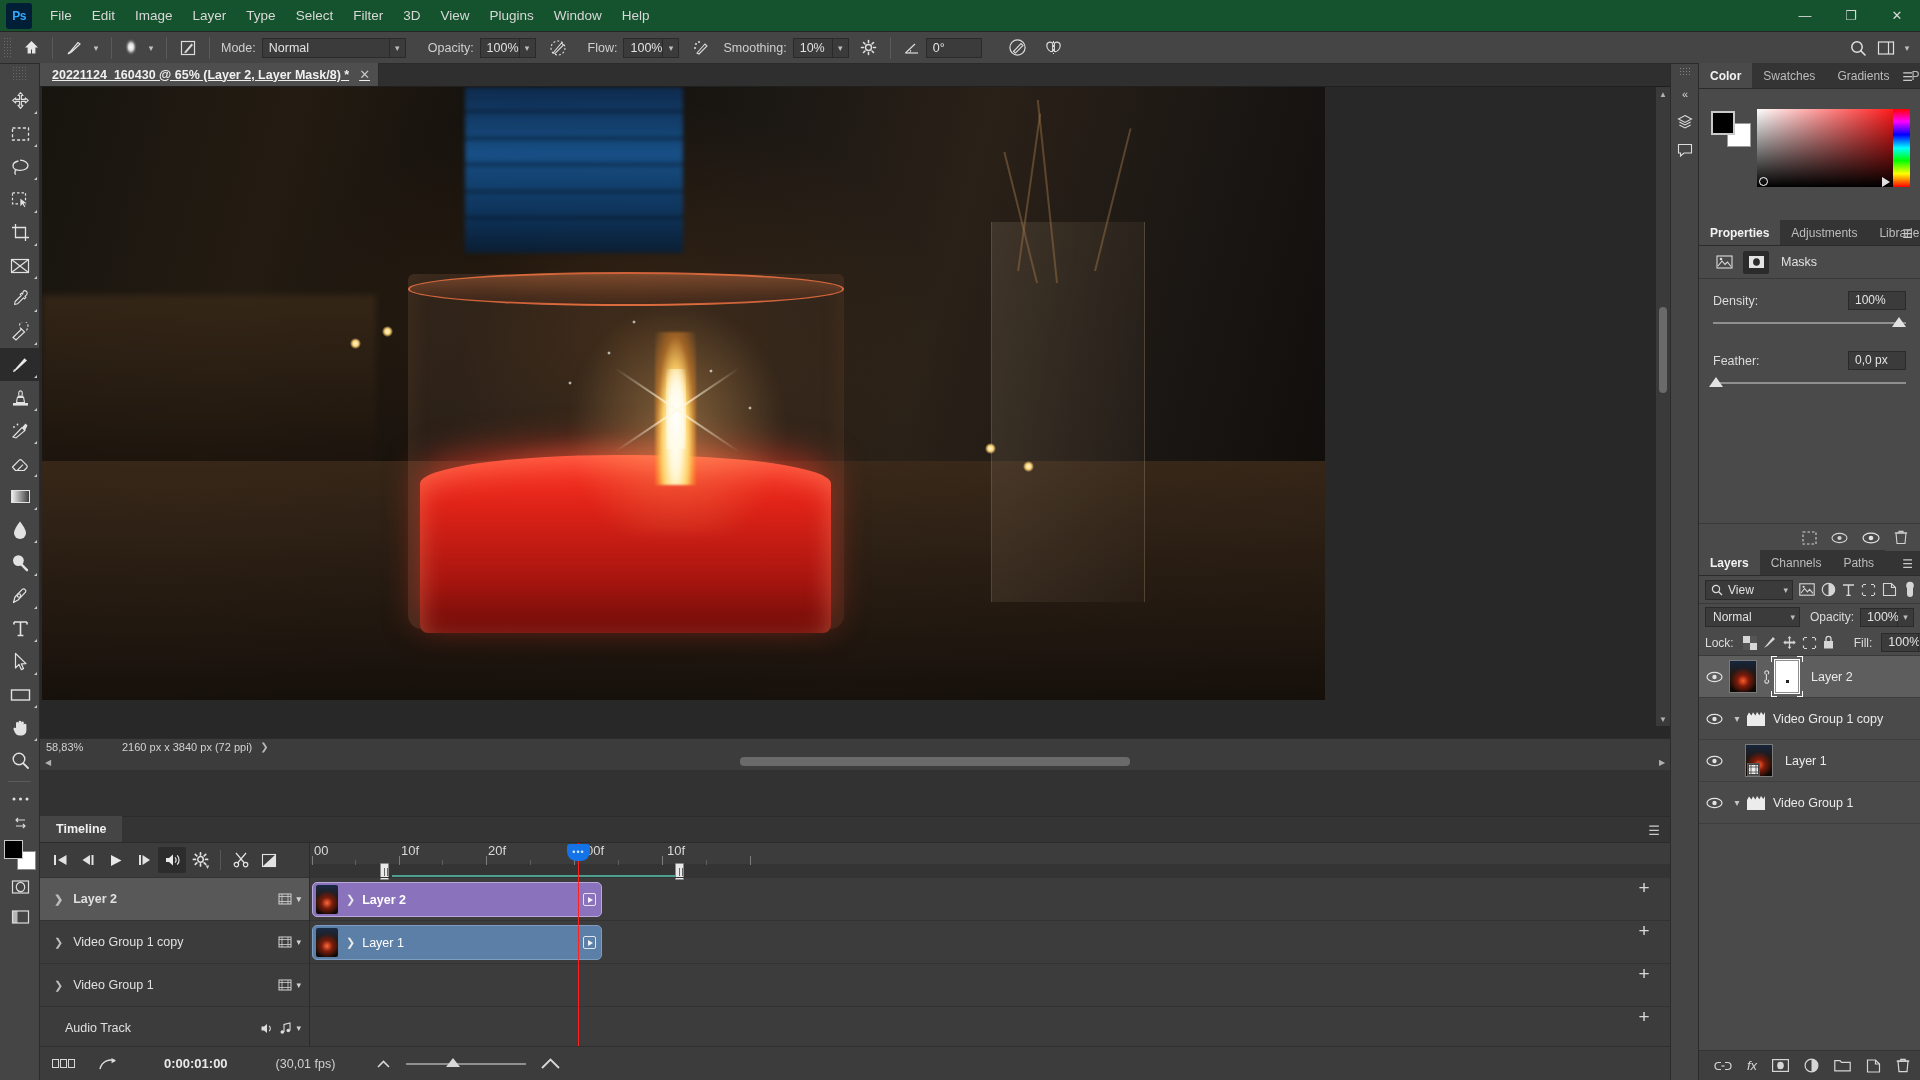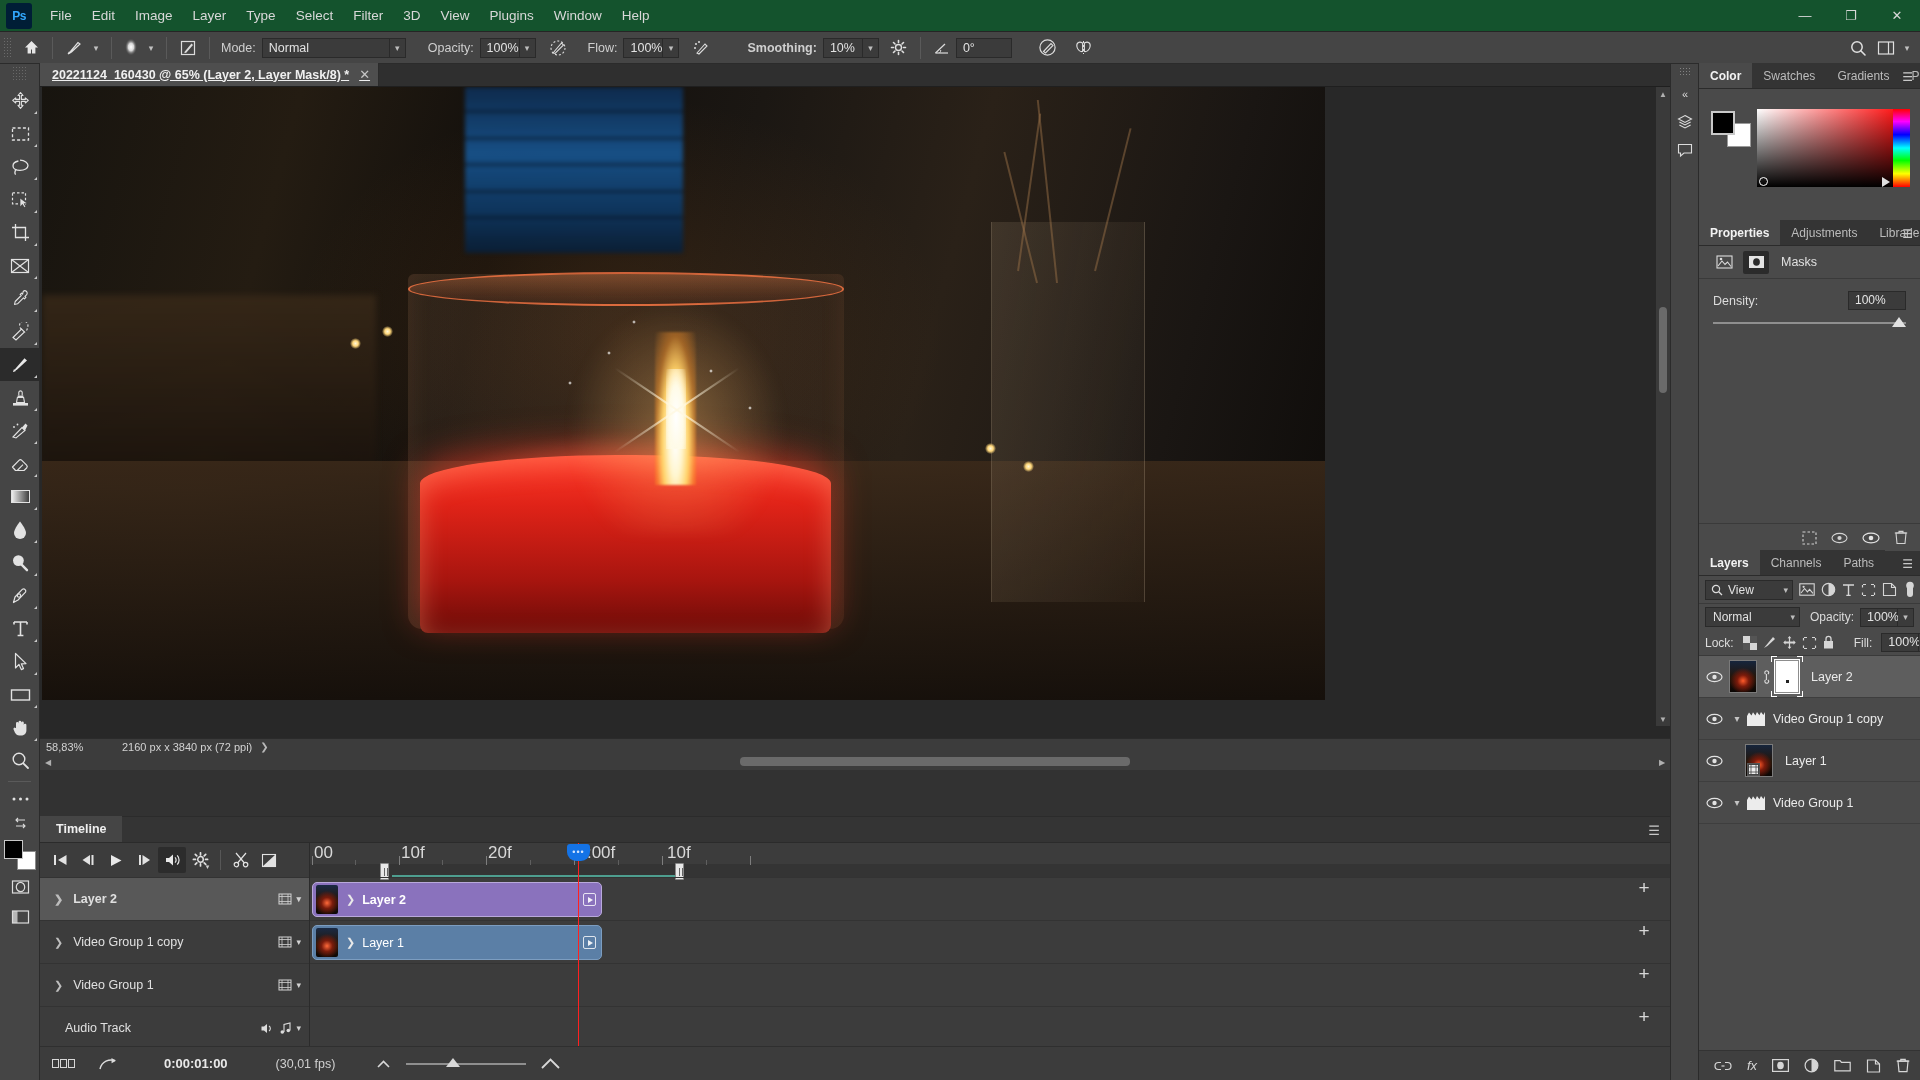--- a/index.html
+++ b/index.html
@@ -161,21 +161,21 @@
   .trackname { height:43px; display:flex; align-items:center; padding-left:14px;
     border-top:1px solid #333; font-size:12.5px; color:#e0e0e0; position:relative; }
   .trackname.sel { background:#585858; font-weight:bold; }
   .tn-arrow { margin-right:10px; color:#bdbdbd; font-size:11px; }
   .tn-right { position:absolute; right:8px; display:flex; align-items:center; gap:4px; color:#d2d2d2; }
 
   .tl-right { position:absolute; left:270px; right:0; top:0; bottom:0; background:#3c3c3c; overflow:hidden; }
   .ruler { height:22px; position:relative; background:#3c3c3c; border-bottom:1px solid #343434; }
   .tick { position:absolute; top:13px; width:1px; height:9px; background:#7d7d7d; }
   .tick.sub { height:5px; top:17px; background:#5f5f5f; }
-  .ticklabel { position:absolute; top:0px; font-size:17px; color:#d8d8d8; }
+  .ticklabel { position:absolute; top:0px; font-size:13px; color:#d8d8d8; }
   .workbar { position:absolute; left:0; right:0; top:22px; height:12px; background:#343434; }
   .workbar .green { position:absolute; top:10px; height:2px; background:#4e9e8f; }
   .wb-handle { position:absolute; top:-2px; width:9px; height:17px; background:#e8e8e8;
     border:1px solid #8a8a8a; border-radius:1px; }
   .wb-handle::after { content:""; position:absolute; left:3px; top:4px; width:2px; height:8px;
     border-left:1px solid #666; border-right:1px solid #666; }
   .trackrow { height:43px; position:relative; border-top:1px solid #333; }
   .clip { position:absolute; top:4px; height:35px; border-radius:5px; display:flex;
     align-items:center; padding-left:3px; }
   .clip.purple { background:#8a72bd; border:1px solid #b9a9db; }
@@ -403,21 +403,21 @@
     </div>
     <div class="ob-icon" style="margin-left:8px;">
       <svg width="18" height="18" viewBox="0 0 18 18">
           <path d="M5 14 L13 5 L15 7 L7 15 Z" fill="none" stroke="#dcdcdc" stroke-width="1.1"></path>
           <circle cx="4" cy="5" r="1" fill="#dcdcdc"></circle>
           <circle cx="7" cy="3" r="1" fill="#dcdcdc"></circle>
           <circle cx="3" cy="9" r="1" fill="#dcdcdc"></circle>
         </svg>
     </div>
 
-    <div class="ob-label" style="margin-left:32px;font-weight:bold;">Smoothing:</div>
+    <div class="ob-label" style="margin-left:8px;">Smoothing:</div>
     <div class="ob-combo">
       <div class="ob-field" style="width:40px;">10%</div>
       <div class="ob-caret">▾</div>
     </div>
     <div class="ob-icon" style="margin-left:6px;">
       <svg width="17" height="17" viewBox="0 0 17 17">
           <path d="M8.5 5.5a3 3 0 100 6 3 3 0 000-6z" fill="none" stroke="#e0e0e0" stroke-width="1.4"></path>
           <path d="M8.5 1.5v2M8.5 13.5v2M1.5 8.5h2M13.5 8.5h2M3.5 3.5l1.5 1.5M12 12l1.5 1.5M13.5 3.5L12 5M5 12l-1.5 1.5" stroke="#e0e0e0" stroke-width="1.6" stroke-linecap="round"></path>
         </svg>
     </div>
@@ -987,20 +987,30 @@
             <div class="psr-top">
               <span class="psr-label">Density:</span>
               <span class="psr-value">100%</span>
             </div>
             <div class="psr-track">
               <div class="line"></div>
               <div class="psr-knob" style="left:calc(100% - 14px);"></div>
             </div>
           </div>
 
+          <div class="prop-slider-row" style="padding-top:22px;">
+            <div class="psr-top">
+              <span class="psr-label">Feather:</span>
+              <span class="psr-value">0,0 px</span>
+            </div>
+            <div class="psr-track">
+              <div class="line"></div>
+              <div class="psr-knob" style="left:-4px;"></div>
+            </div>
+          </div>
 
 
           <div class="prop-footer">
             <span class="pf-icon">
               <svg width="15" height="14" viewBox="0 0 15 14">
                   <rect x="1" y="1" width="13" height="12" fill="none" stroke="#d2d2d2" stroke-width="1.1" stroke-dasharray="2.5 2"></rect>
                 </svg>
             </span>
             <span class="pf-icon">
               <svg width="17" height="12" viewBox="0 0 17 12">

